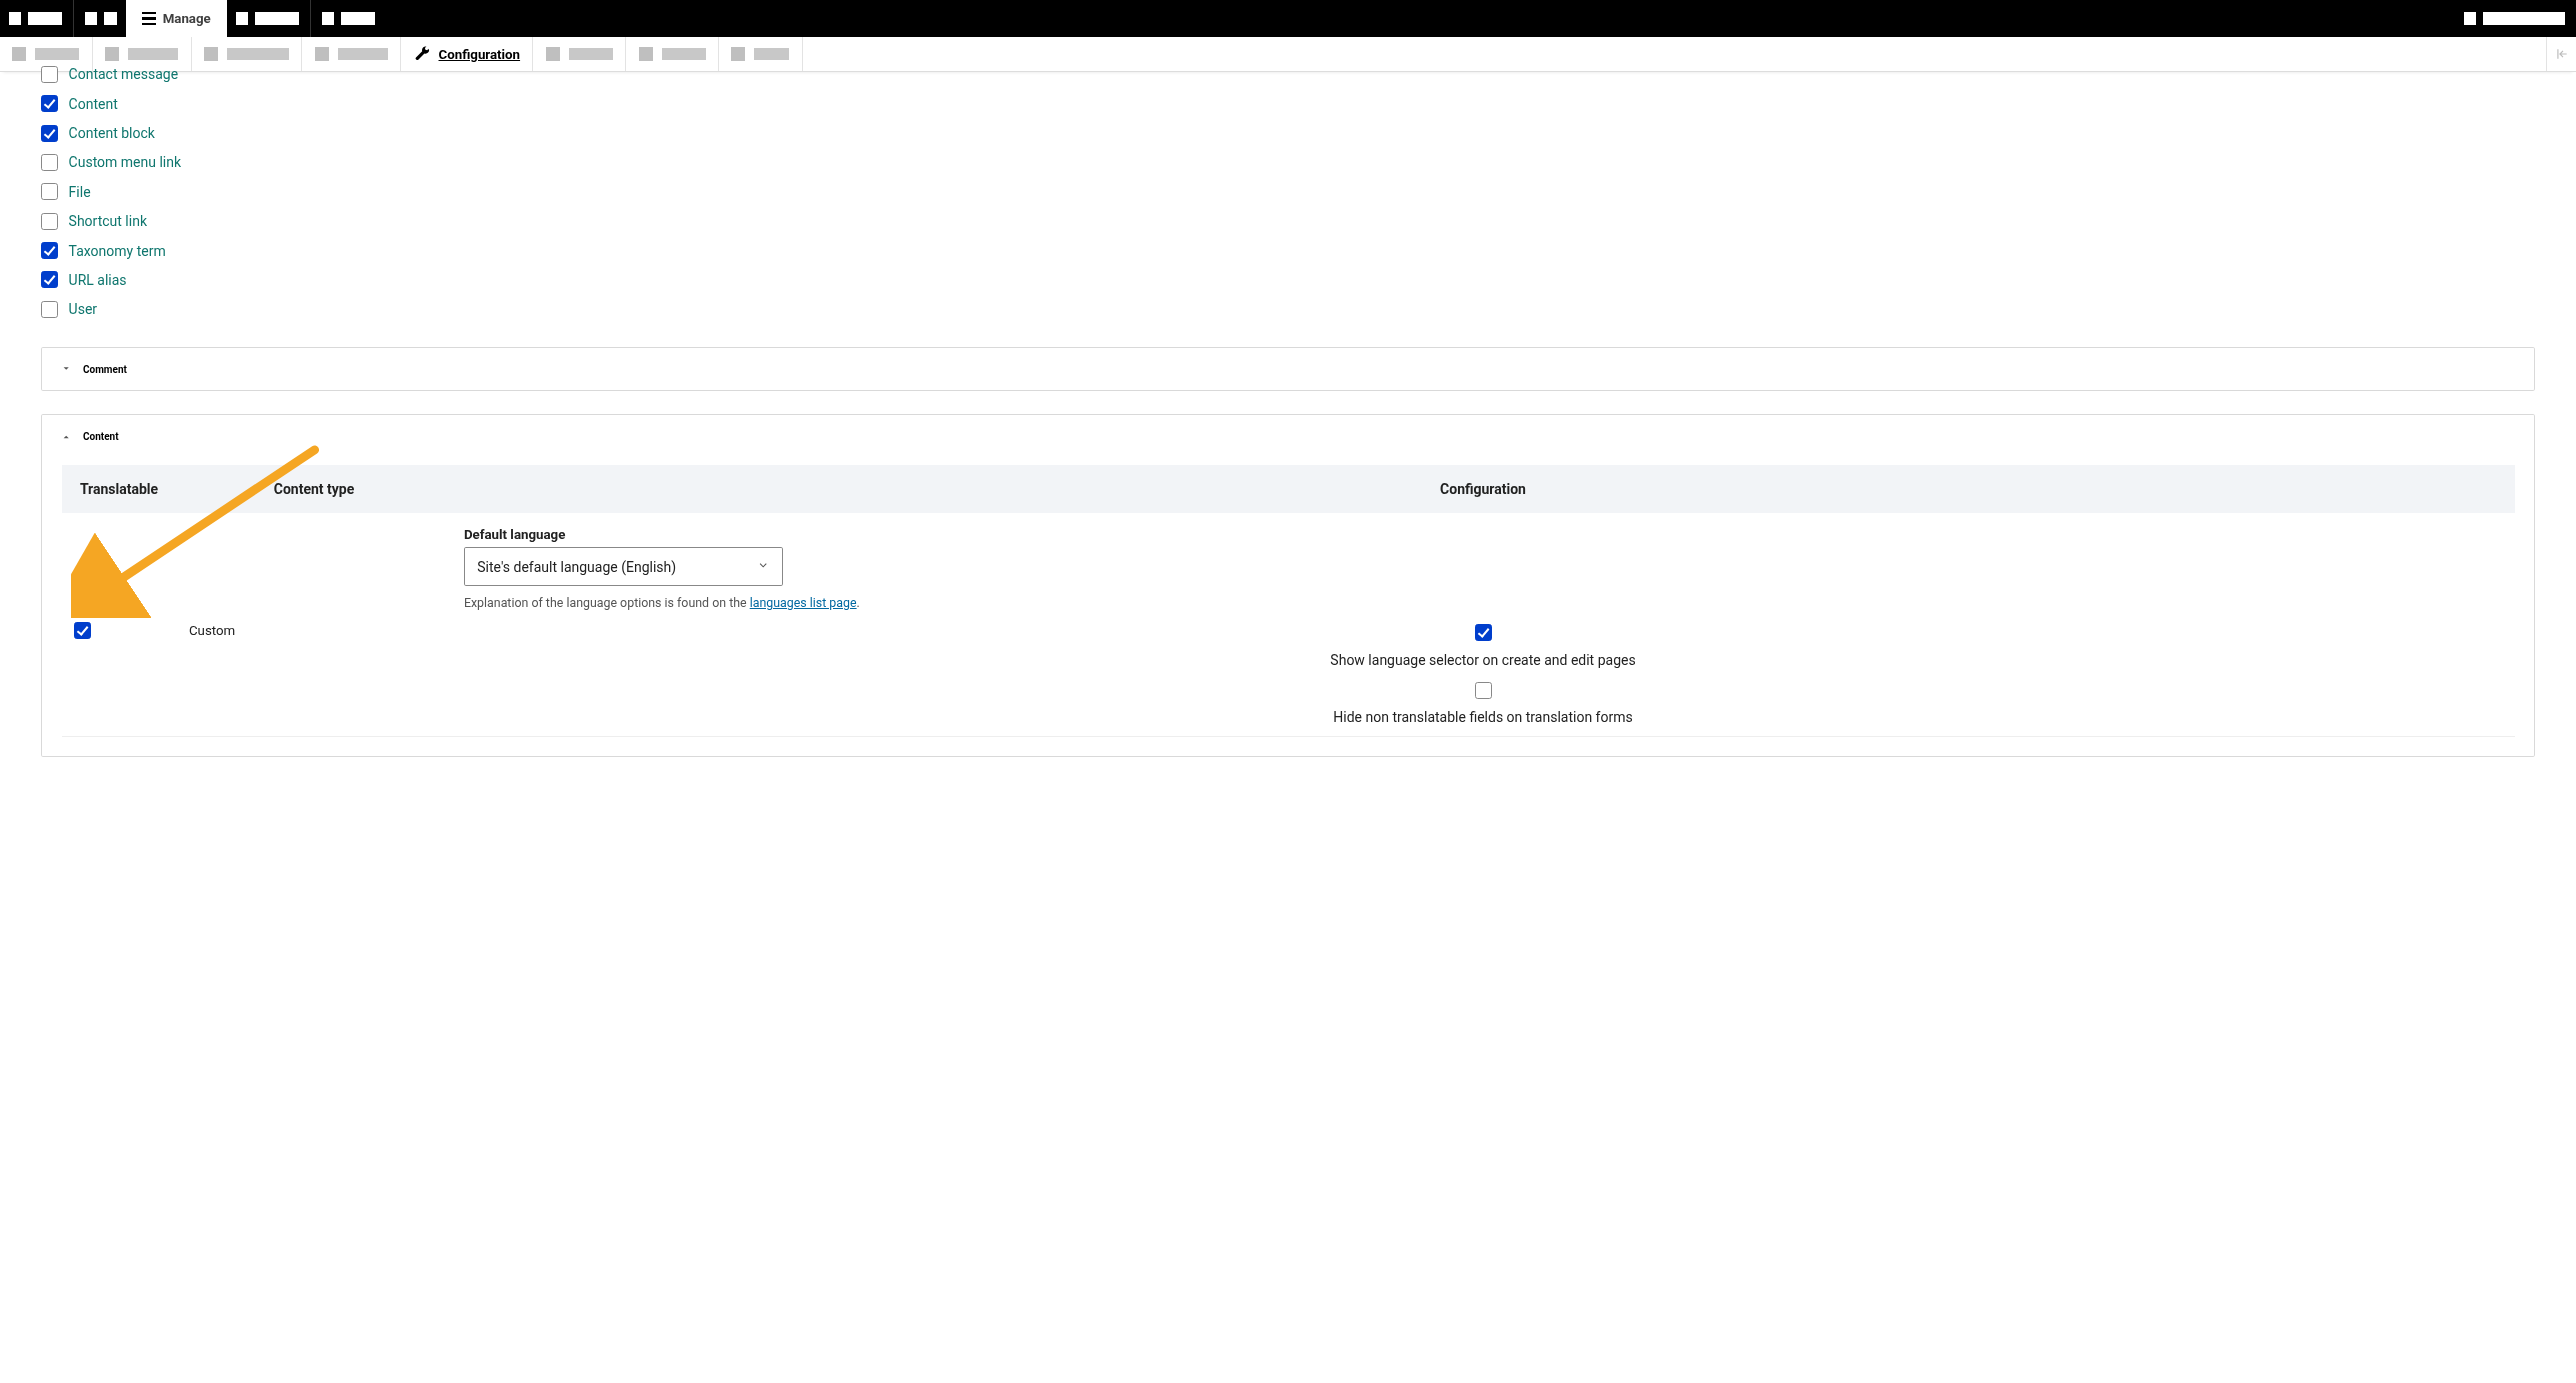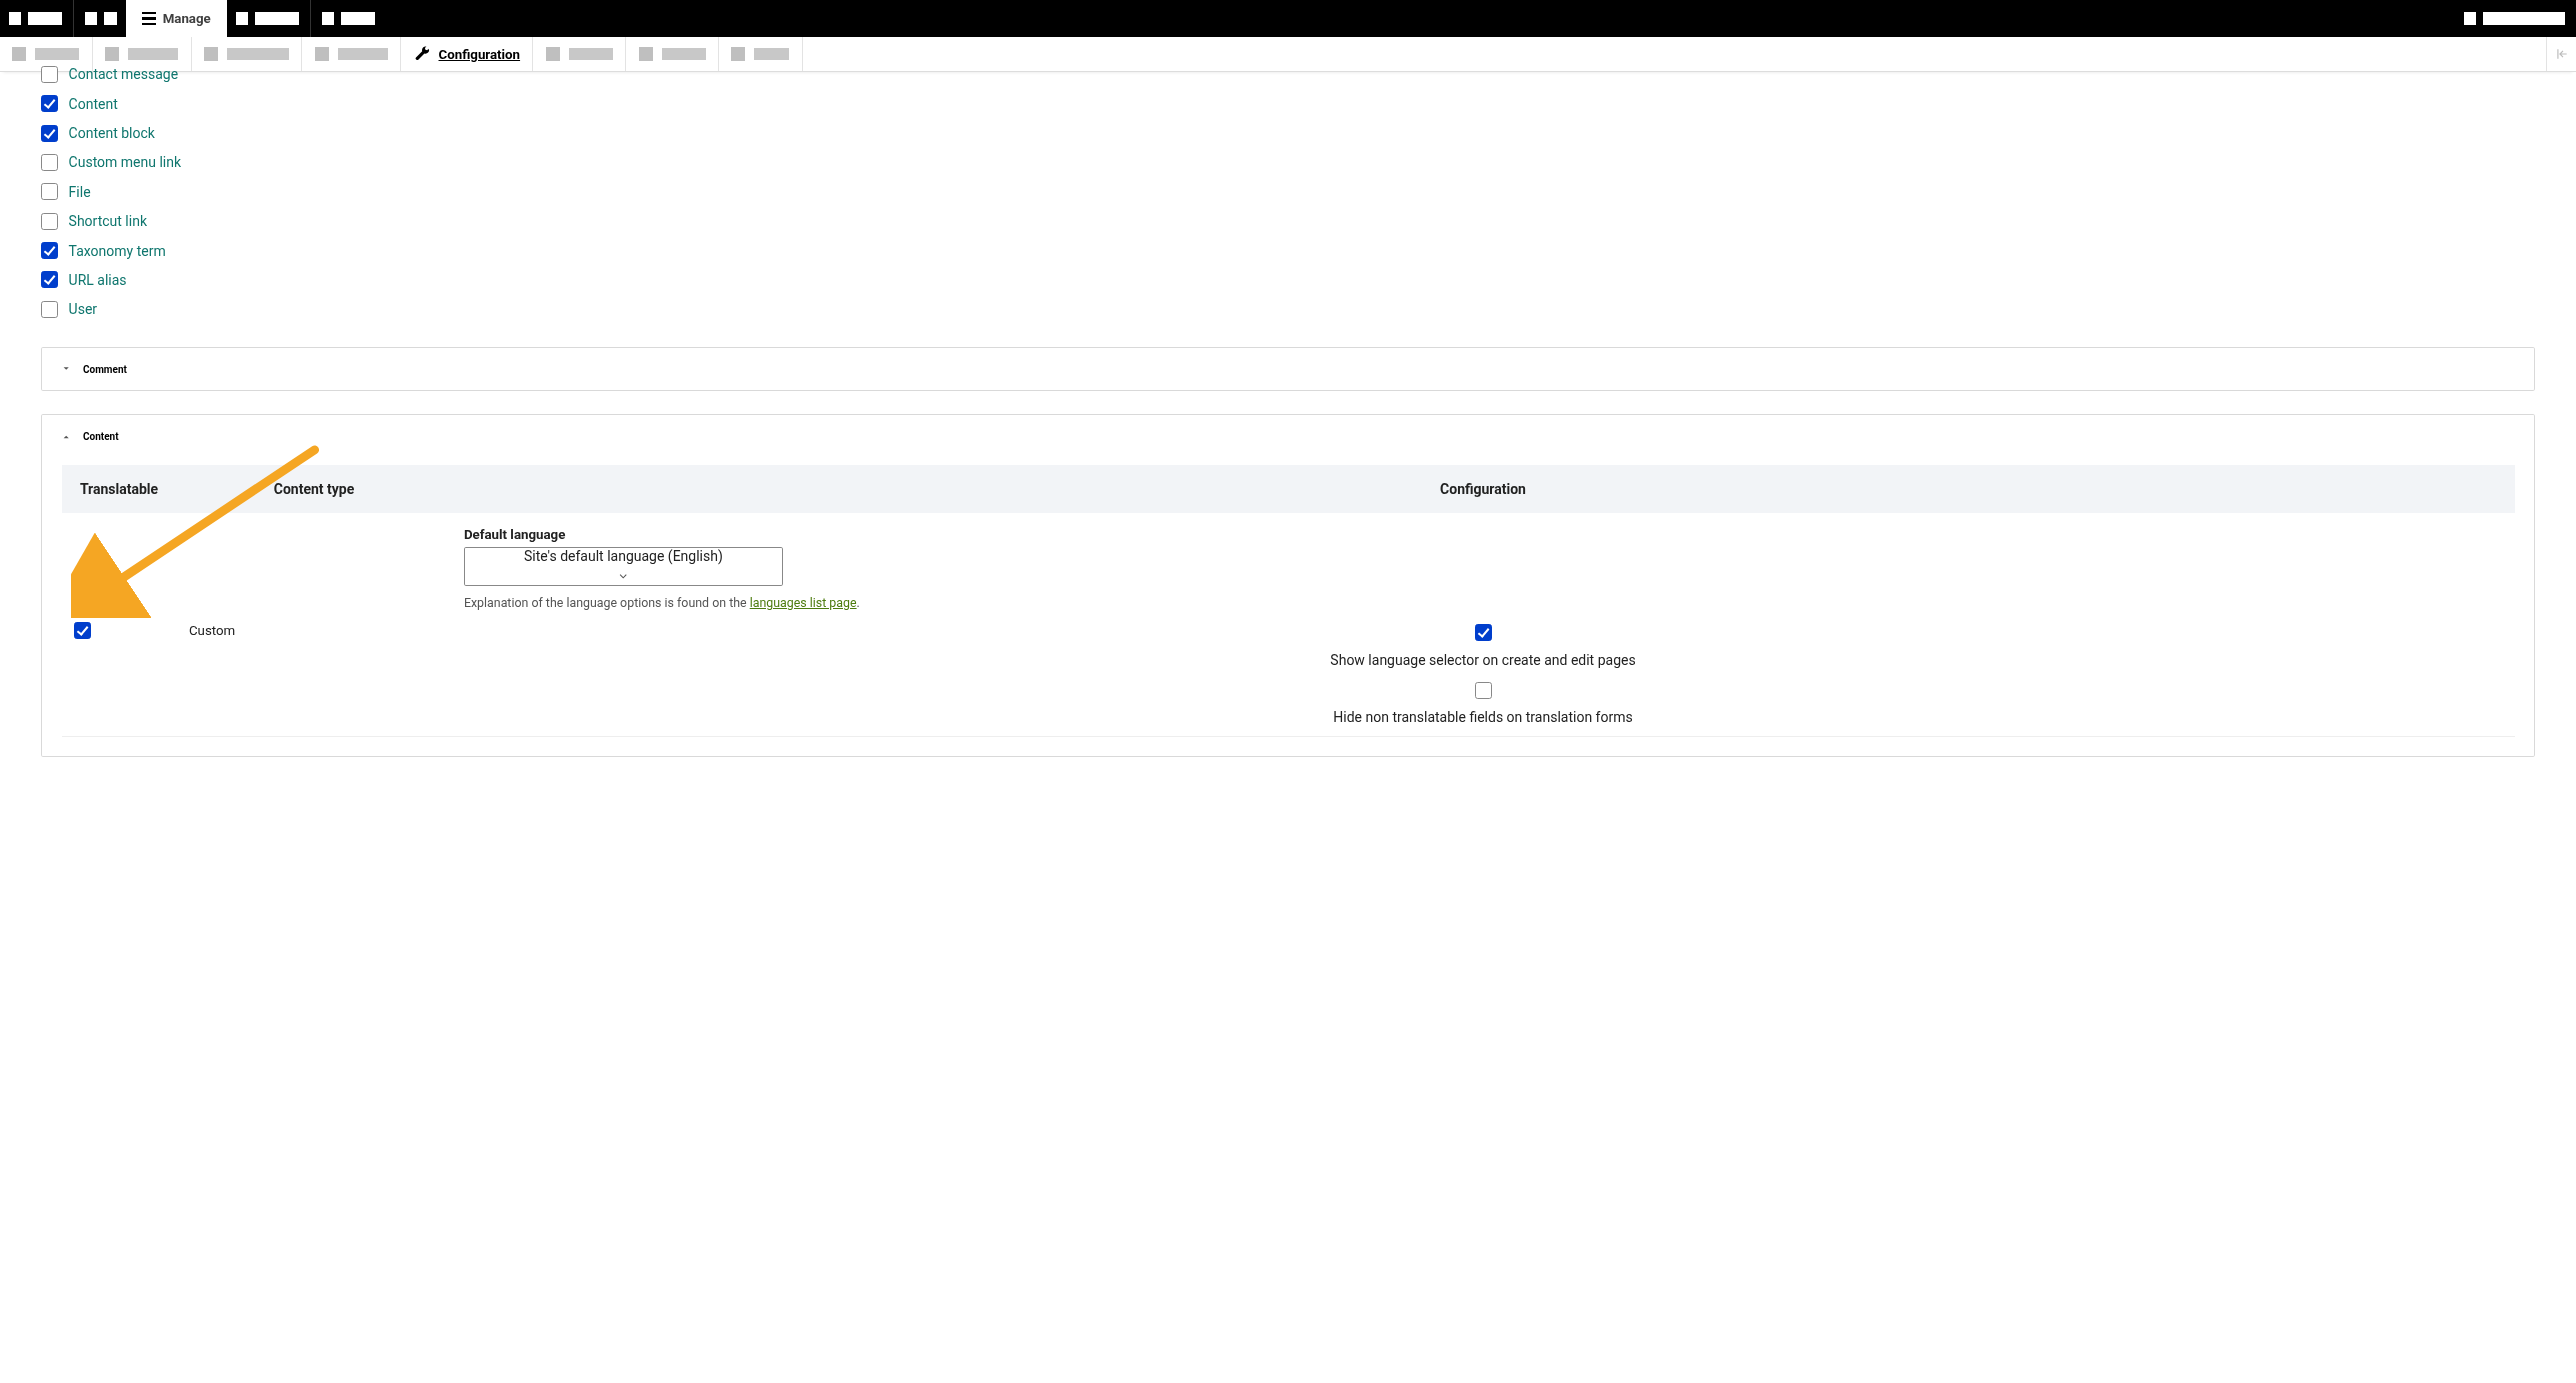--- a/index.html
+++ b/index.html
@@ -90,24 +90,23 @@
   }
   table.cfg td { padding:23px 12.4px 10.6px 12.4px; vertical-align:middle; border-bottom:0.9px solid #eee;}
   .col-trans { width:115px; }
   .col-type  { width:275px; }
 
   .field-label { font-weight:700; font-size:13.3px; margin-bottom:5.3px; display:block;}
   .select {
     width:319px; height:39px; border:0.9px solid #888; border-radius:1.8px; background:#fff;
     display:flex; align-items:center; justify-content:space-between; padding:0 12.4px;
     font-size:14px;
-    flex-direction:column;
   }
   .help { color:#555; font-size:12.4px; margin-top:9px; }
-  .help a { color:#4d7c0f; text-decoration:underline;}
+  .help a { color:#0369a1; text-decoration:underline;}
   .sub-check { display:flex; align-items:center; gap:10.6px; margin-top:14px; font-size:14px;flex-direction:column;}
 
   
   .annot-arrow {
     position:absolute;
     pointer-events:none;
   }
 </style>
 </head>
 <body>

